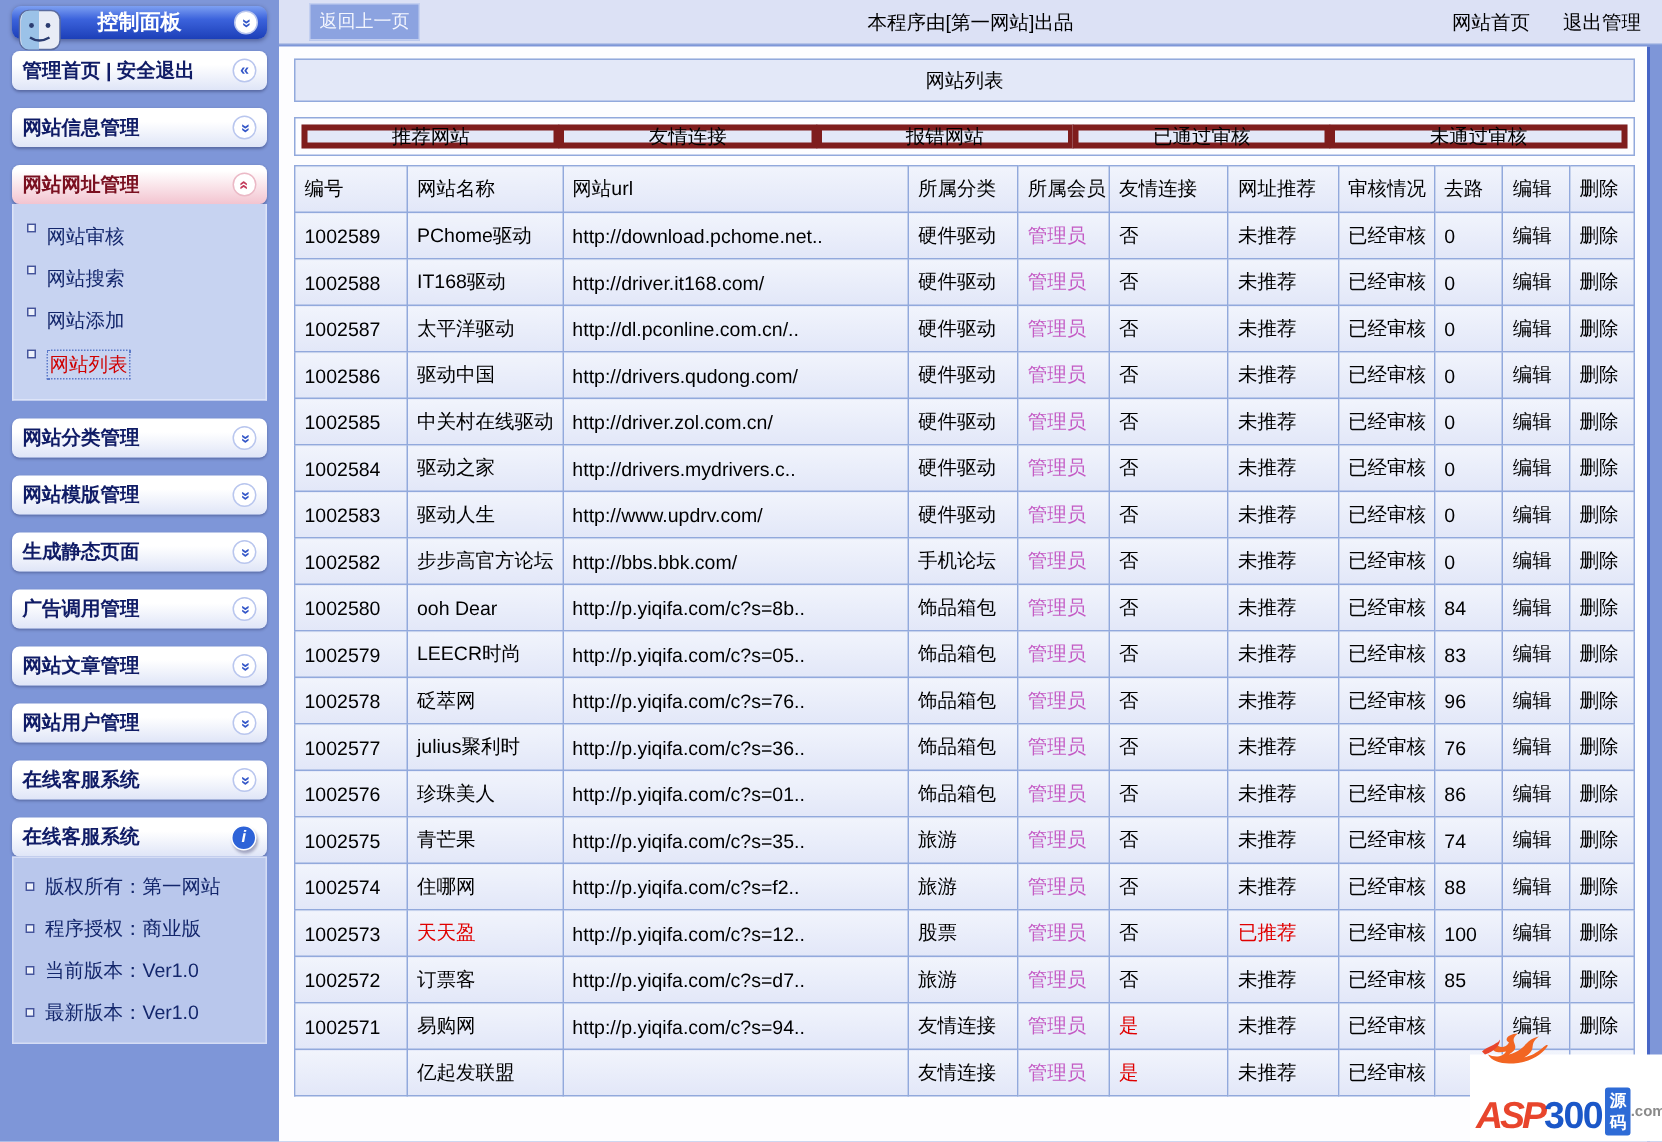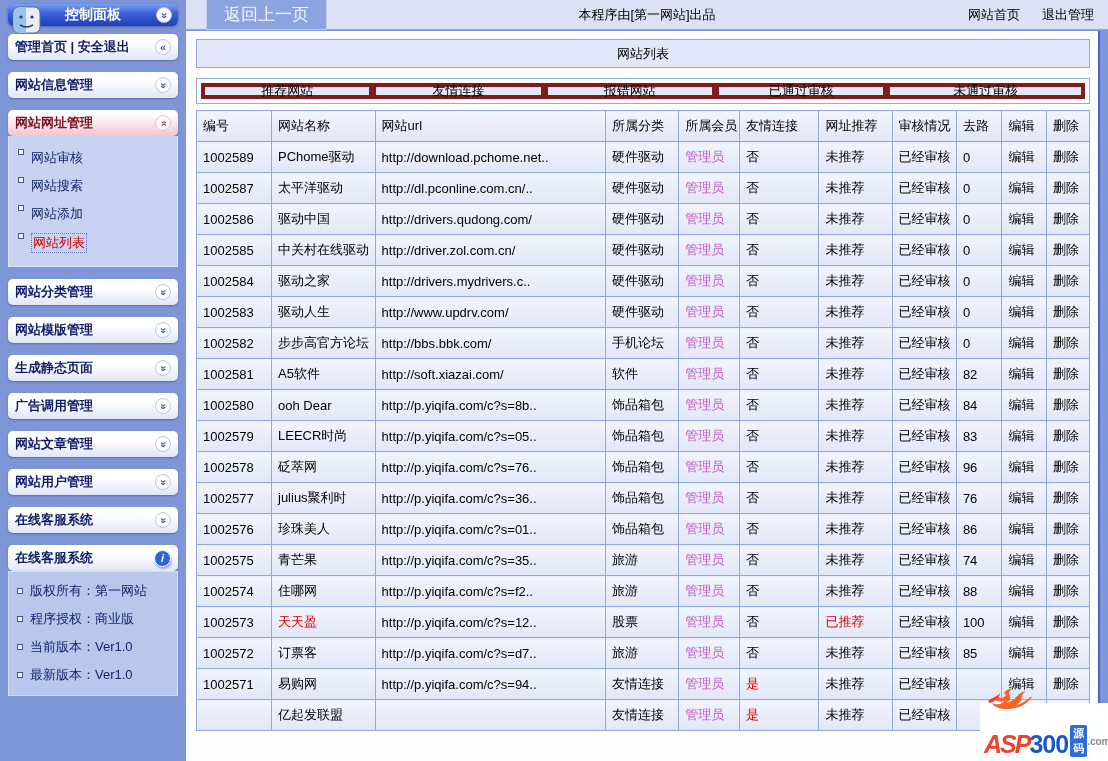--- a/index.html
+++ b/index.html
@@ -49,21 +49,21 @@
     border:1px solid #fff; box-shadow:1px 2px 2px rgba(0,0,60,.3);
   }
   
   .main { position:absolute; left:186px; right:0; top:0; bottom:0; }
   .topbar {
     height:30px; background:#DCE1F5; border-bottom:1px solid #8FA6DC;
     display:flex; align-items:center; padding:0 14px; position:relative;
   }
   .back-btn {
     background:#8CA3E0; border:1px solid #C3CFF0; color:#F4F6FE;
-    font-size:17px; padding:3px 17px; cursor:pointer; margin-left:6px;
+    font-size:12px; padding:3px 6px; cursor:pointer; margin-left:6px;
   }
   .topbar-center { position:absolute; left:0; right:0; text-align:center; font-size:13px; pointer-events:none; }
   .topbar-links { margin-left:auto; display:flex; gap:22px; }
   .topbar-links span { cursor:pointer; font-size:13px; }
   .content {
     position:absolute; top:31px; left:0; width:914px; bottom:0;
     background:#FDFDFF; border-right:2px solid #4765C6;
     padding:8px 8px 0 10px;
   }
   .list-title {
@@ -286,20 +286,33 @@
     <td>硬件驱动</td>
     <td class="member">管理员</td>
     <td>否</td>
     <td>未推荐</td>
     <td>已经审核</td>
     <td>0</td>
     <td class="action">编辑</td>
     <td class="action">删除</td>
   </tr>
           <tr>
+    <td>1002588</td>
+    <td>IT168驱动</td>
+    <td>http://driver.it168.com/</td>
+    <td>硬件驱动</td>
+    <td class="member">管理员</td>
+    <td>否</td>
+    <td>未推荐</td>
+    <td>已经审核</td>
+    <td>0</td>
+    <td class="action">编辑</td>
+    <td class="action">删除</td>
+  </tr>
+          <tr>
     <td>1002587</td>
     <td>太平洋驱动</td>
     <td>http://dl.pconline.com.cn/..</td>
     <td>硬件驱动</td>
     <td class="member">管理员</td>
     <td>否</td>
     <td>未推荐</td>
     <td>已经审核</td>
     <td>0</td>
     <td class="action">编辑</td>
@@ -360,33 +373,20 @@
           <tr>
     <td>1002582</td>
     <td>步步高官方论坛</td>
     <td>http://bbs.bbk.com/</td>
     <td>手机论坛</td>
     <td class="member">管理员</td>
     <td>否</td>
     <td>未推荐</td>
     <td>已经审核</td>
     <td>0</td>
-    <td class="action">编辑</td>
-    <td class="action">删除</td>
-  </tr>
-          <tr>
-    <td>1002581</td>
-    <td>A5软件</td>
-    <td>http://soft.xiazai.com/</td>
-    <td>软件</td>
-    <td class="member">管理员</td>
-    <td>否</td>
-    <td>未推荐</td>
-    <td>已经审核</td>
-    <td>82</td>
     <td class="action">编辑</td>
     <td class="action">删除</td>
   </tr>
           <tr>
     <td>1002580</td>
     <td>ooh Dear</td>
     <td>http://p.yiqifa.com/c?s=8b..</td>
     <td>饰品箱包</td>
     <td class="member">管理员</td>
     <td>否</td>

